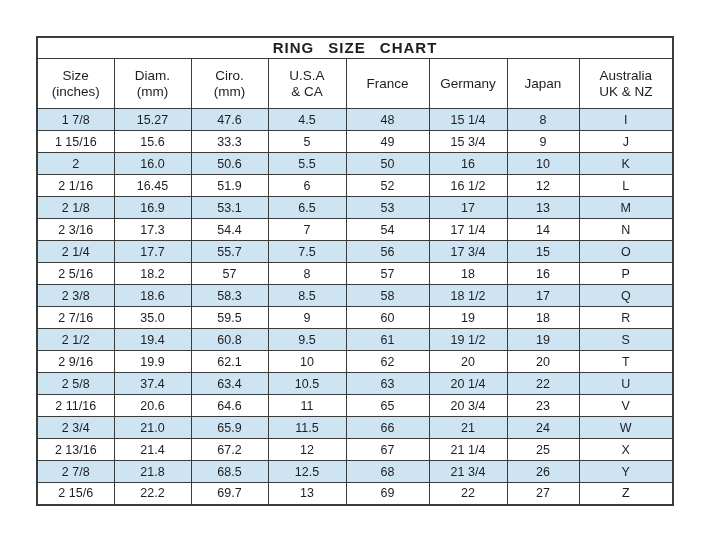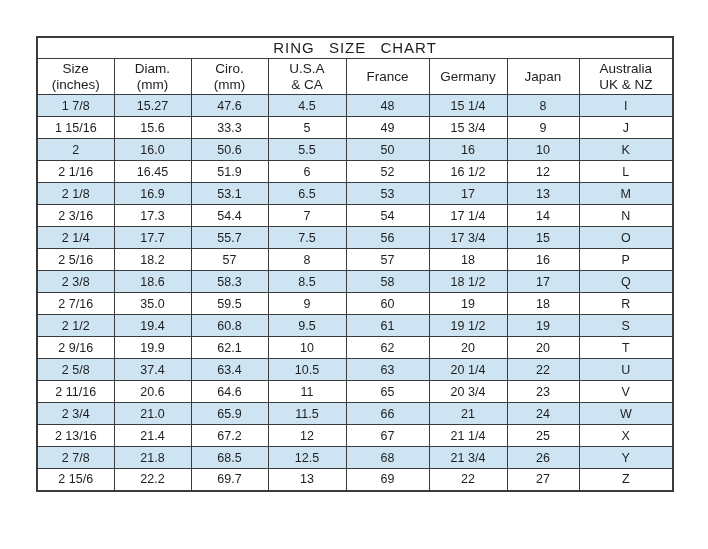--- a/index.html
+++ b/index.html
@@ -35,27 +35,27 @@
     border: 1px solid var(--border-color);
     text-align: center;
     vertical-align: middle;
     font-weight: normal;
     overflow: hidden;
   }
   table { border: 2px solid var(--border-color); }
   .title-row th {
     height: 21px;
     font-size: 15px;
-    font-weight: normal;
+    font-weight: bold;
     letter-spacing: 1px;
     word-spacing: 9px;
     padding: 1px 0 2px 0;
   }
   .header-row th {
-    height: 36px;
+    height: 50px;
     font-size: 13.5px;
     line-height: 1.12;
     white-space: pre-line;
     padding: 2px 1px;
   }
   tbody td {
     height: 22px;
     font-size: 12.5px;
     padding: 0 2px;
     white-space: nowrap;

